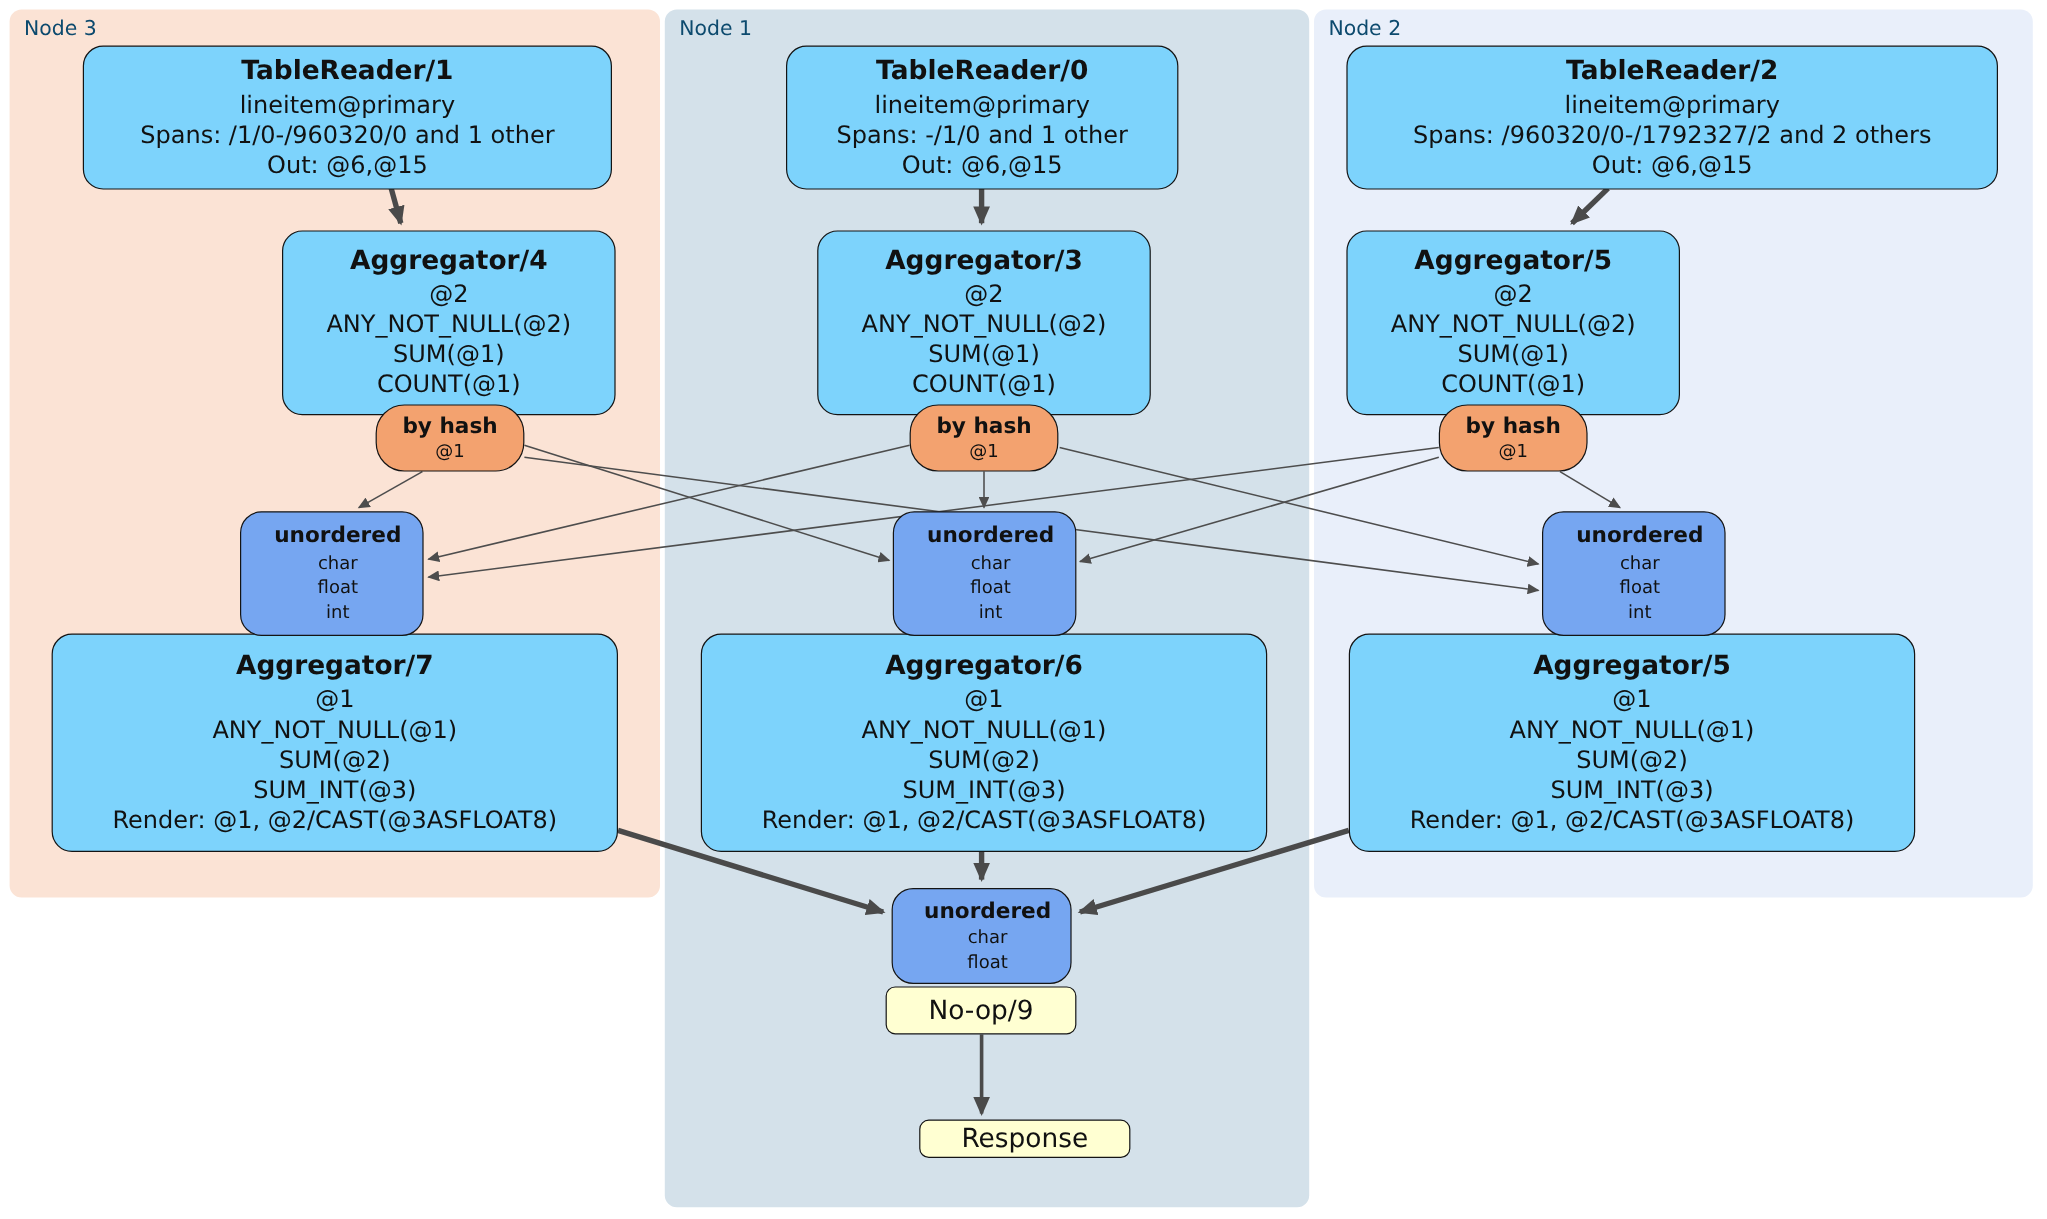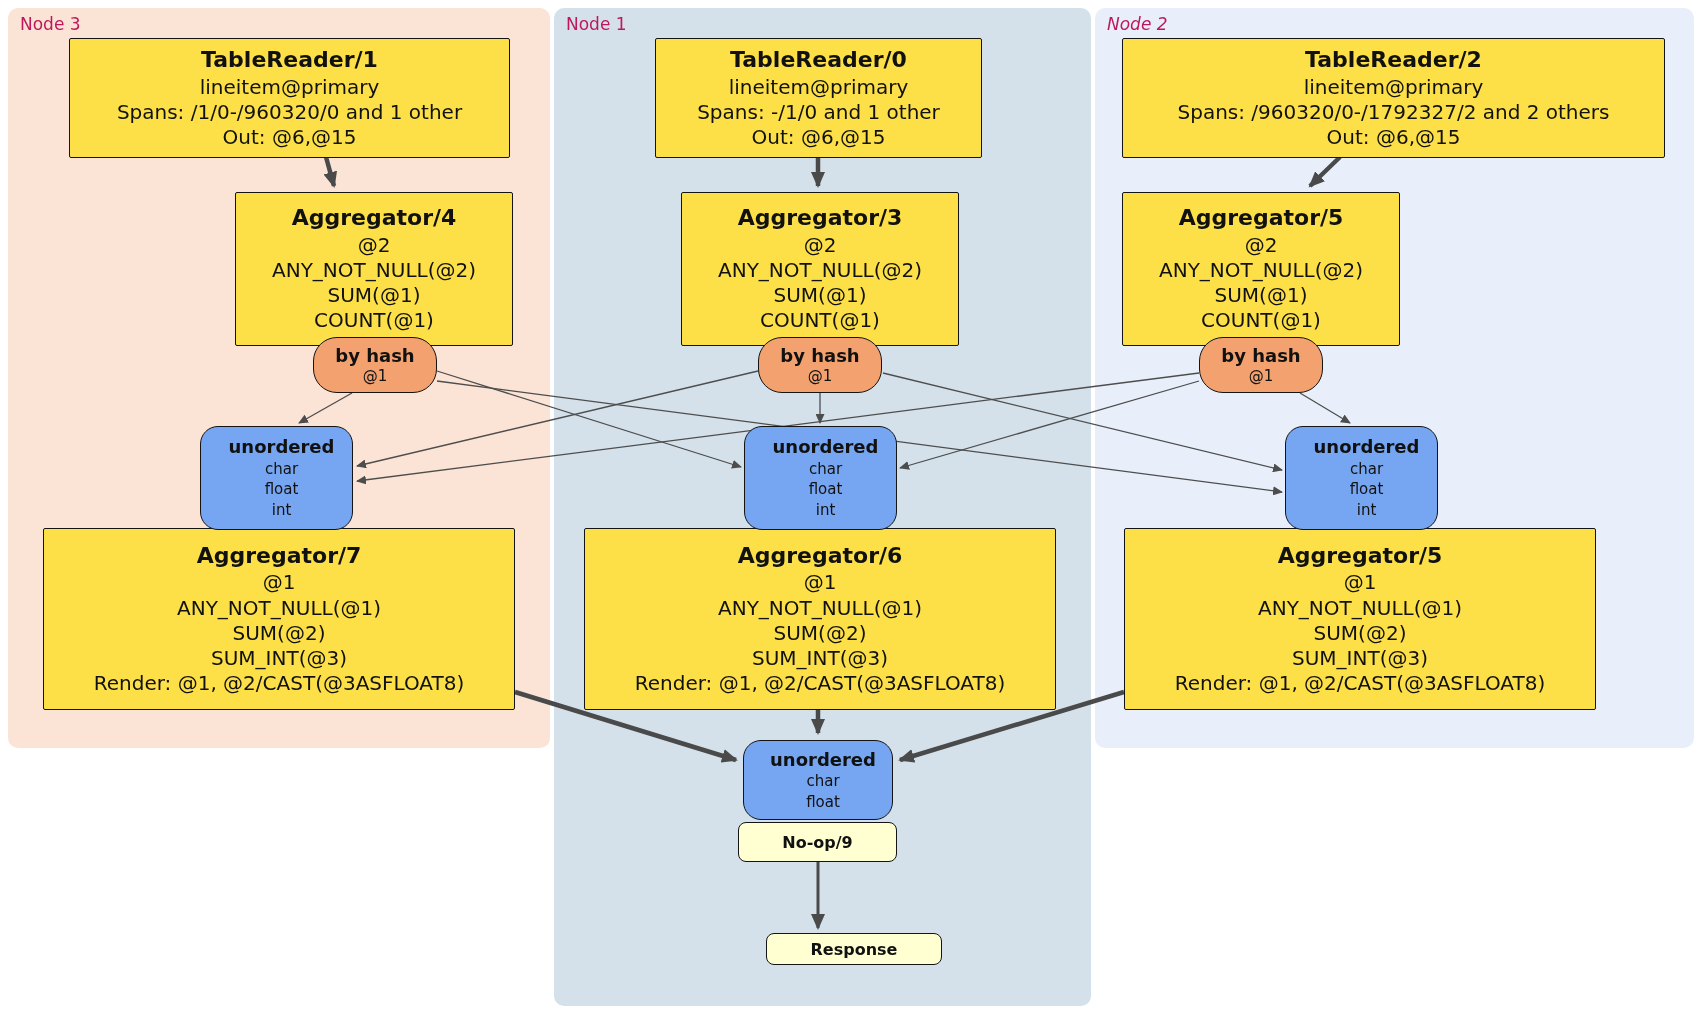--- a/index.html
+++ b/index.html
@@ -7,38 +7,38 @@
     position:relative;
     width:1706px; height:1016px;
     font-family:"DejaVu Sans", sans-serif;
     color:#111;
     overflow:hidden;
     background:#ffffff;
   }
   .panel { position:absolute; border-radius:10px; z-index:0; }
   .panel-node3 { left:8px;   top:8px; width:542px; height:740px; background:#fbe3d5; }
   .panel-node1 { left:554px; top:8px; width:537px; height:998px; background:#d4e1ea; }
-  .panel-node2 { left:1095px;top:8px; width:599px; height:740px; background:#e9effa;font-style:italic; }
+  .panel-node2 { left:1095px;top:8px; width:599px; height:740px; background:#e9effa; }
   .panel-label {
     position:absolute; left:12px; top:6px;
-    font-size:17px; color:#be185d;
+    font-size:17px; color:#0c4a6e;
   }
   #edges { position:absolute; left:0; top:0; z-index:1; }
   .box {
     position:absolute; box-sizing:border-box;
     border:1.6px solid #141414;
     display:flex; flex-direction:column;
     align-items:center; justify-content:center;
     text-align:center; z-index:2;
   }
-  .proc  { background:#fde047; border-radius:2px; }
+  .proc  { background:#7dd3fc; border-radius:17px; }
   .proc .title { font-weight:bold; font-size:22px; line-height:1.3; }
   .proc .line  { font-size:20px;  line-height:1.26; }
   .small-proc { background:#ffffd2; border-radius:8px; z-index:2; }
-  .small-proc .title { font-weight:bold; font-size:16px; }
+  .small-proc .title { font-weight:normal; font-size:22px; }
   .router {
     background:#f3a26f; border-radius:24px; z-index:3;
   }
   .router .title { font-weight:bold; font-size:18px; line-height:1.2; }
   .router .line  { font-size:15px; line-height:1.2; }
   .sync {
     background:#76a6f1; border-radius:18px; z-index:3;padding-left:10px;
   }
   .sync .title { font-weight:bold; font-size:18px; line-height:1.3; }
   .sync .line  { font-size:15px;  line-height:1.38; }

